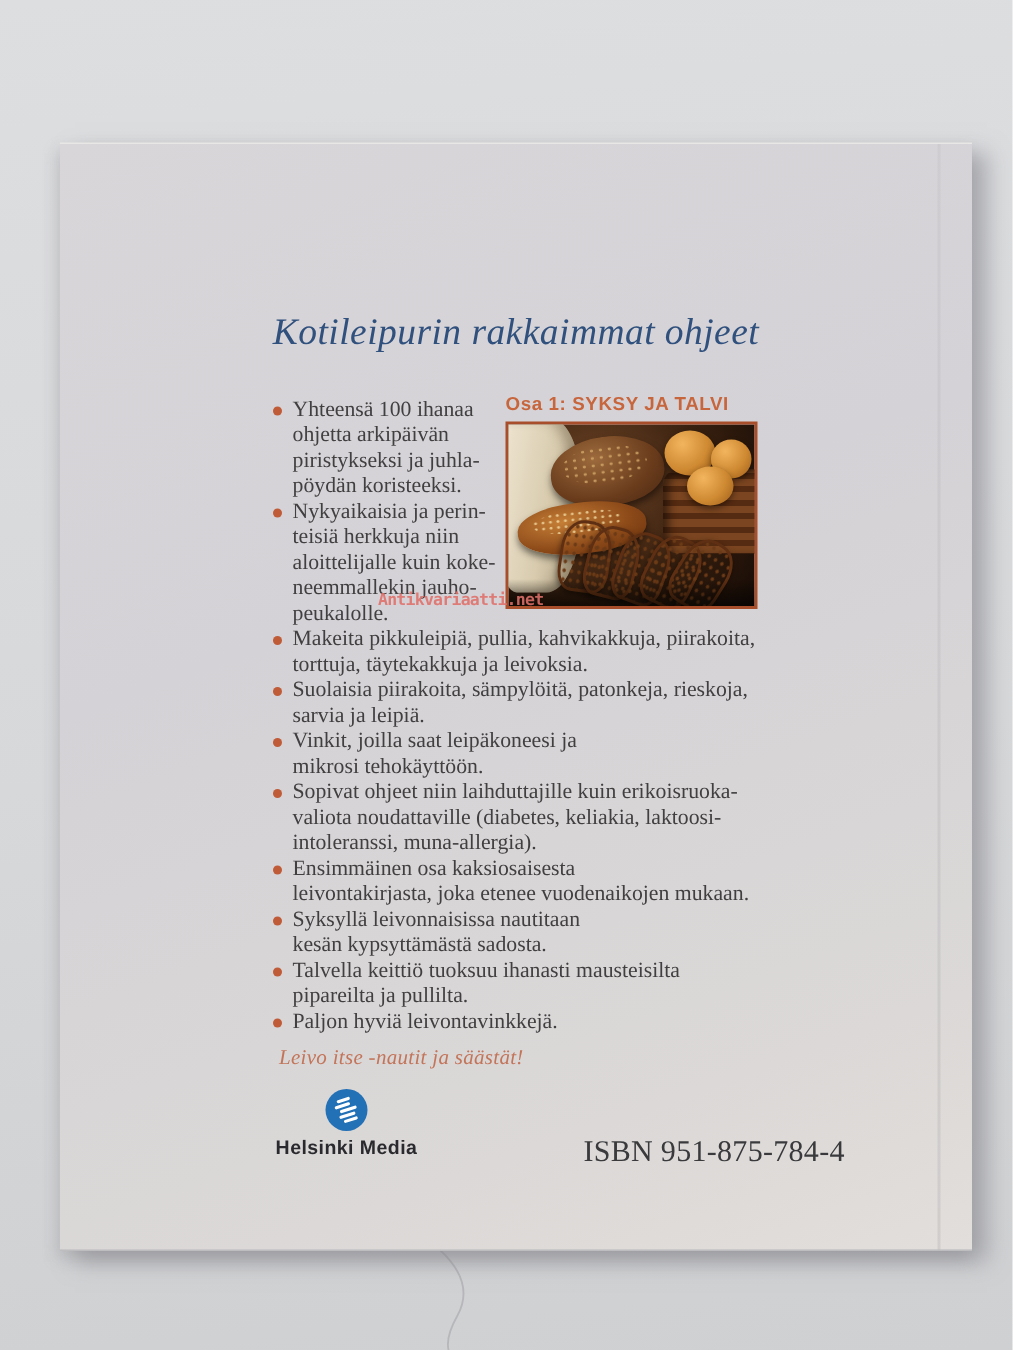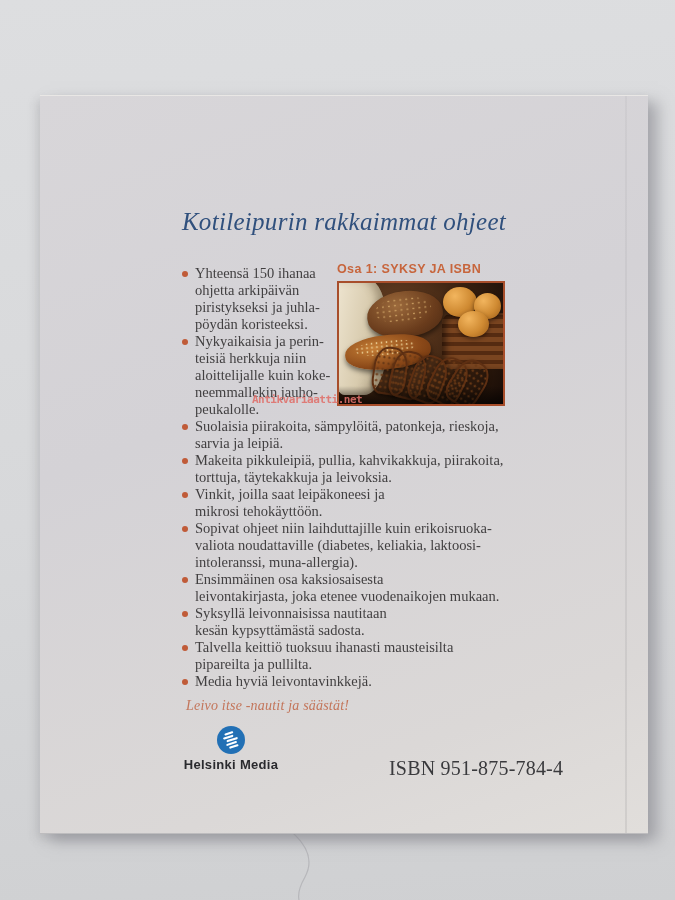--- a/index.html
+++ b/index.html
@@ -153,21 +153,21 @@
   <svg class="thread" viewBox="0 0 90 67">
     <path d="M38,0 Q62,22 50,44 Q42,58 44,67" fill="none" stroke="#a9a9ad" stroke-width="1.2" opacity="0.65"></path>
   </svg>
 
   <div class="book">
     <div class="crease"></div>
 
     <h1 class="title">Kotileipurin rakkaimmat ohjeet</h1>
 
     <div class="photo-block">
-      <div class="photo-header">Osa 1: SYKSY JA ISBN</div>
+      <div class="photo-header">Osa 1: SYKSY JA TALVI</div>
       <div class="photo">
         <div class="ph-cloth"></div>
         <div class="ph-rye"></div>
         <div class="ph-basket"></div>
         <div class="ph-bun b1"></div>
         <div class="ph-bun b2"></div>
         <div class="ph-bun b3"></div>
         <div class="ph-braid"></div>
         <div class="ph-slice s1"></div>
         <div class="ph-slice s2"></div>
@@ -175,45 +175,45 @@
         <div class="ph-slice s4"></div>
         <div class="ph-slice s5"></div>
         <div class="ph-shade"></div>
       </div>
     </div>
 
     <ul class="bullets">
 
         <li class="bullet">
           <span class="dot"></span>
-          <span class="btext">Yhteensä 150 ihanaa
+          <span class="btext">Yhteensä 100 ihanaa
 ohjetta arkipäivän
 piristykseksi ja juhla-
 pöydän koristeeksi.</span>
         </li>
 
         <li class="bullet">
           <span class="dot"></span>
           <span class="btext">Nykyaikaisia ja perin-
 teisiä herkkuja niin
 aloittelijalle kuin koke-
 neemmallekin jauho-
 peukalolle.</span>
         </li>
 
         <li class="bullet">
           <span class="dot"></span>
+          <span class="btext">Makeita pikkuleipiä, pullia, kahvikakkuja, piirakoita,
+torttuja, täytekakkuja ja leivoksia.</span>
+        </li>
+
+        <li class="bullet">
+          <span class="dot"></span>
           <span class="btext">Suolaisia piirakoita, sämpylöitä, patonkeja, rieskoja,
 sarvia ja leipiä.</span>
-        </li>
-
-        <li class="bullet">
-          <span class="dot"></span>
-          <span class="btext">Makeita pikkuleipiä, pullia, kahvikakkuja, piirakoita,
-torttuja, täytekakkuja ja leivoksia.</span>
         </li>
 
         <li class="bullet">
           <span class="dot"></span>
           <span class="btext">Vinkit, joilla saat leipäkoneesi ja
 mikrosi tehokäyttöön.</span>
         </li>
 
         <li class="bullet">
           <span class="dot"></span>
@@ -235,21 +235,21 @@
         </li>
 
         <li class="bullet">
           <span class="dot"></span>
           <span class="btext">Talvella keittiö tuoksuu ihanasti mausteisilta
 pipareilta ja pullilta.</span>
         </li>
 
         <li class="bullet">
           <span class="dot"></span>
-          <span class="btext">Media hyviä leivontavinkkejä.</span>
+          <span class="btext">Paljon hyviä leivontavinkkejä.</span>
         </li>
       </ul>
 
     <div class="tagline">Leivo itse -nautit ja säästät!</div>
 
     <div class="publisher">
       <svg class="logo-icon" viewBox="0 0 30 30">
         <circle cx="15" cy="15" r="14" fill="#2270b5"></circle>
         <g stroke="#ffffff" stroke-width="2.1" stroke-linecap="round" transform="rotate(-18 15 15)">
           <line x1="11.5" y1="8" x2="18.5" y2="8"></line>

